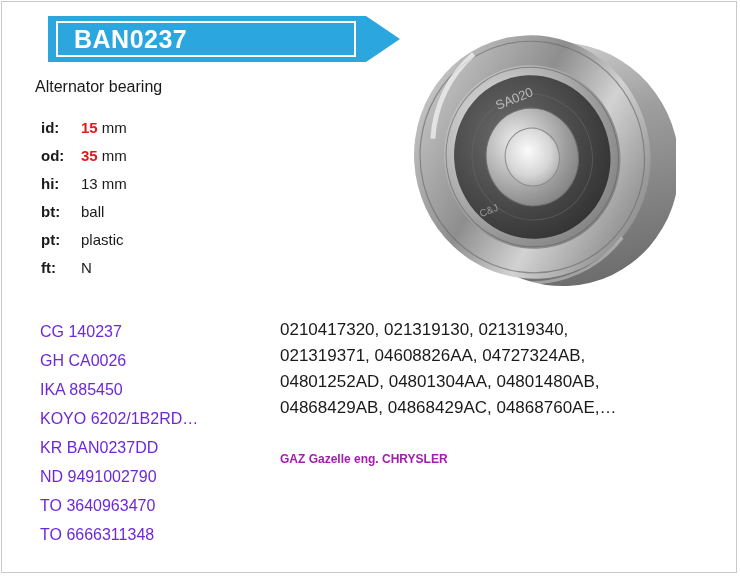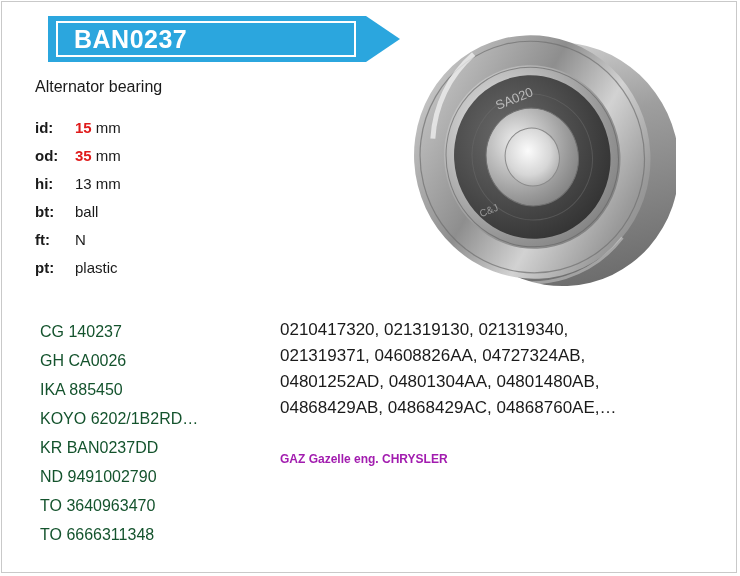--- a/index.html
+++ b/index.html
@@ -83,20 +83,21 @@
     line-height: 28px;
     font-size: 15px;
     color: #1a1a1a;
     white-space: nowrap;
   }
   .spec-key {
     display: inline-block;
     width: 40px;
     font-weight: bold;
     color: #1a1a1a;
+    margin-left: 6px;
   }
   .spec-val {
     color: #1a1a1a;
   }
   .spec-val.hl {
     color: #e01b1b;
     font-weight: bold;
   }
   .spec-unit {
     color: #1a1a1a;
@@ -104,21 +105,21 @@
 
   
   .xref-left {
     position: absolute;
     left: 38px;
     top: 315px;
     width: 230px;
   }
   .xref-left div {
     font-size: 16px;
-    color: #14532d;
+    color: #6d28d9;
     line-height: 29px;
     white-space: nowrap;
   }
 
   
   .oe-block {
     position: absolute;
     left: 278px;
     top: 315px;
     width: 420px;
@@ -168,24 +169,24 @@
     <div class="spec-row">
       <span class="spec-key">od:</span><span class="spec-val hl">35</span> <span class="spec-unit">mm</span>
     </div>
     <div class="spec-row">
       <span class="spec-key">hi:</span><span class="spec-val">13</span> <span class="spec-unit">mm</span>
     </div>
     <div class="spec-row">
       <span class="spec-key">bt:</span><span class="spec-val">ball</span>
     </div>
     <div class="spec-row">
+      <span class="spec-key">pt:</span><span class="spec-val">plastic</span>
+    </div>
+    <div class="spec-row">
       <span class="spec-key">ft:</span><span class="spec-val">N</span>
-    </div>
-    <div class="spec-row">
-      <span class="spec-key">pt:</span><span class="spec-val">plastic</span>
     </div>
   </div>
 
   <div class="xref-left">
     <div>CG 140237</div>
     <div>GH CA0026</div>
     <div>IKA 885450</div>
     <div>KOYO 6202/1B2RD…</div>
     <div>KR BAN0237DD</div>
     <div>ND 9491002790</div>

